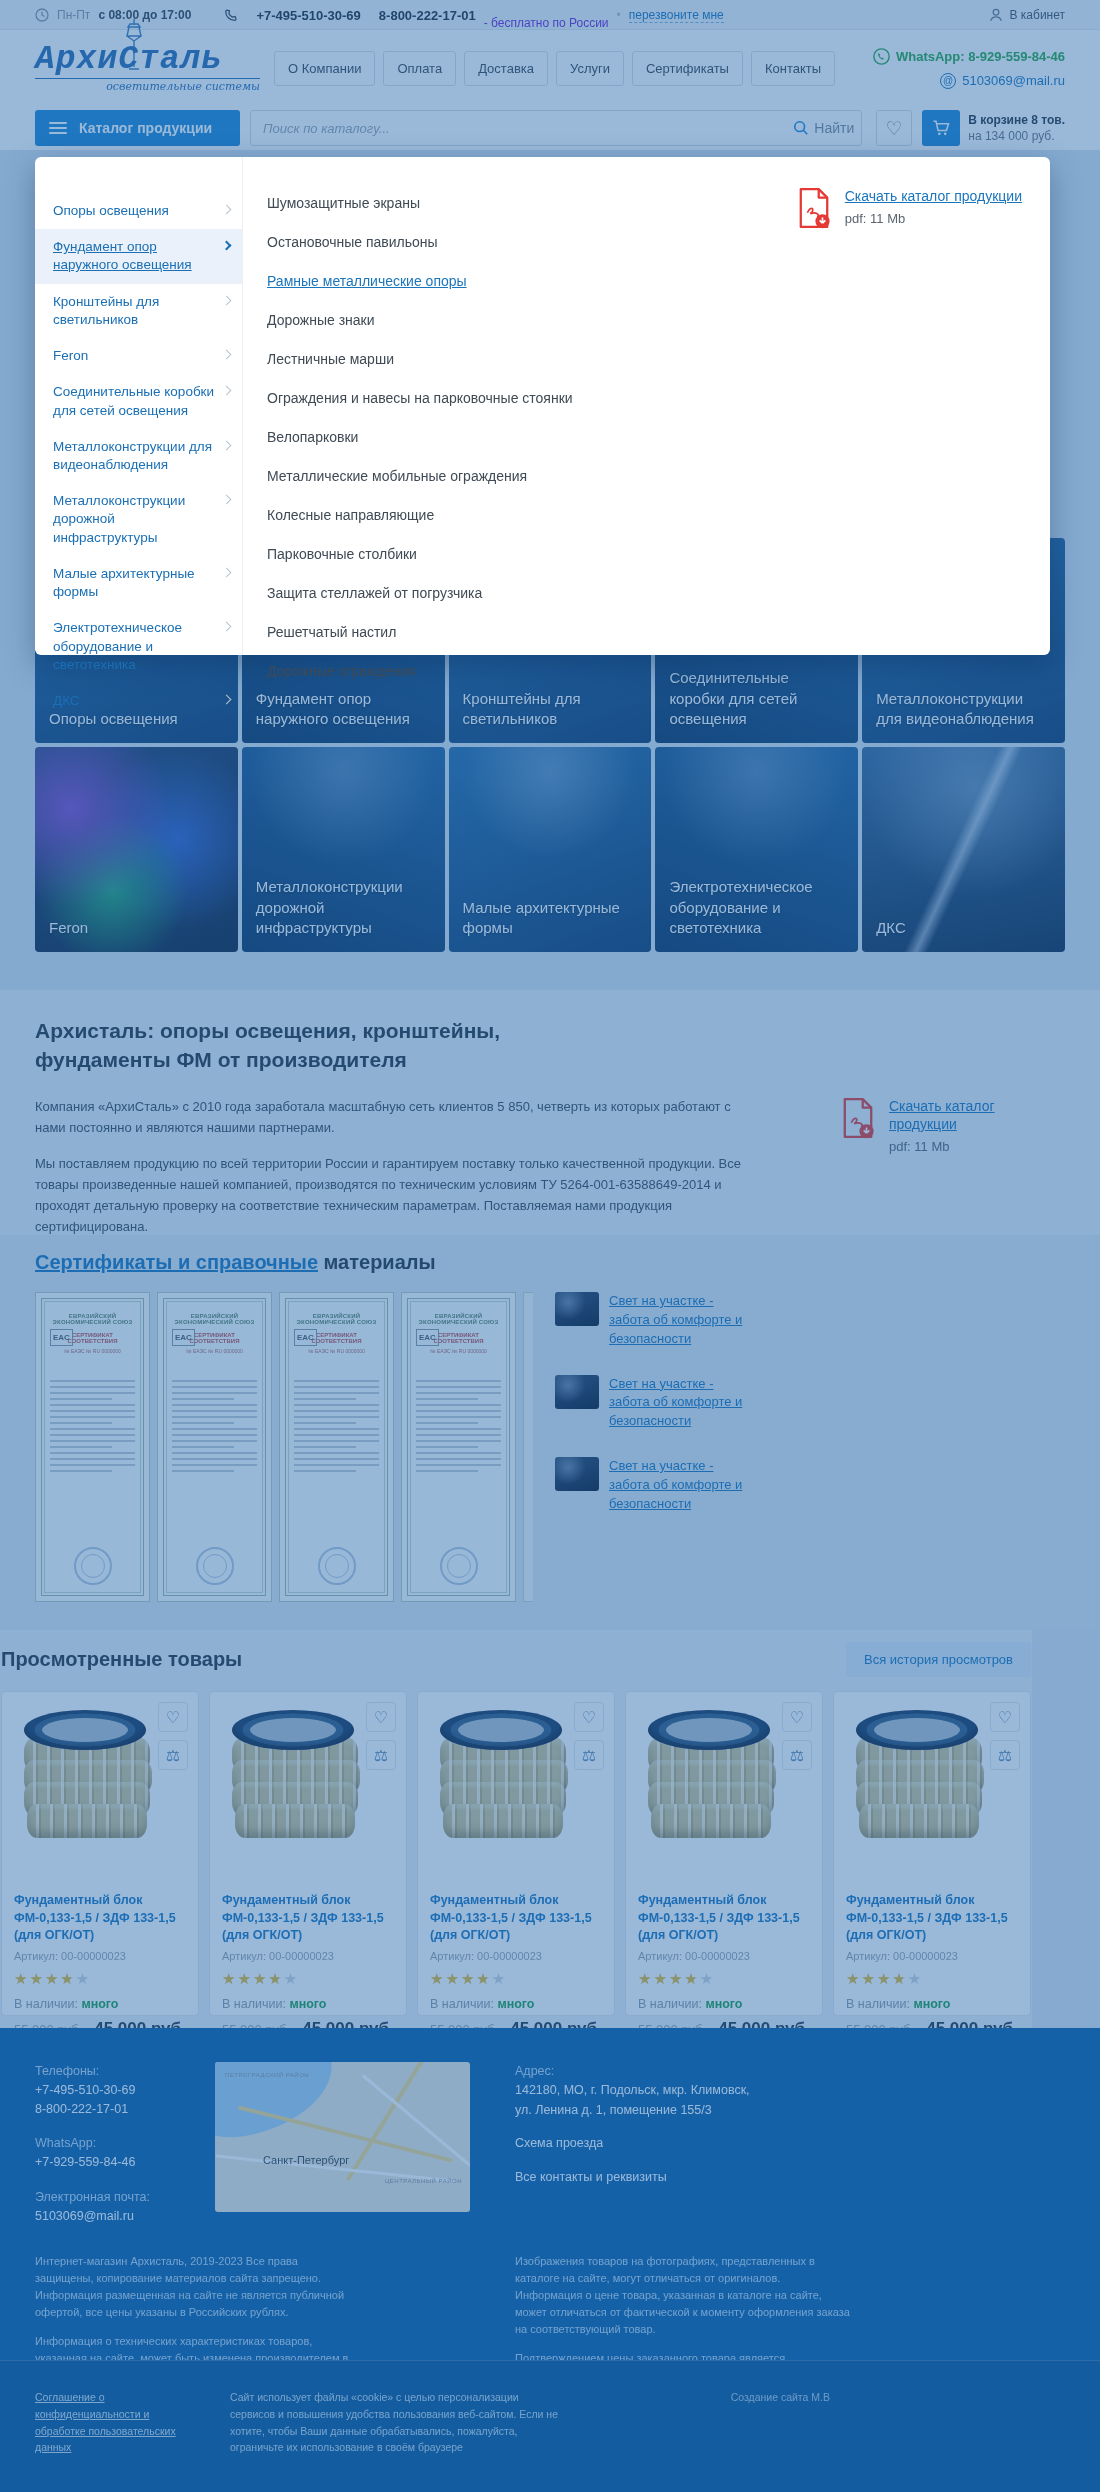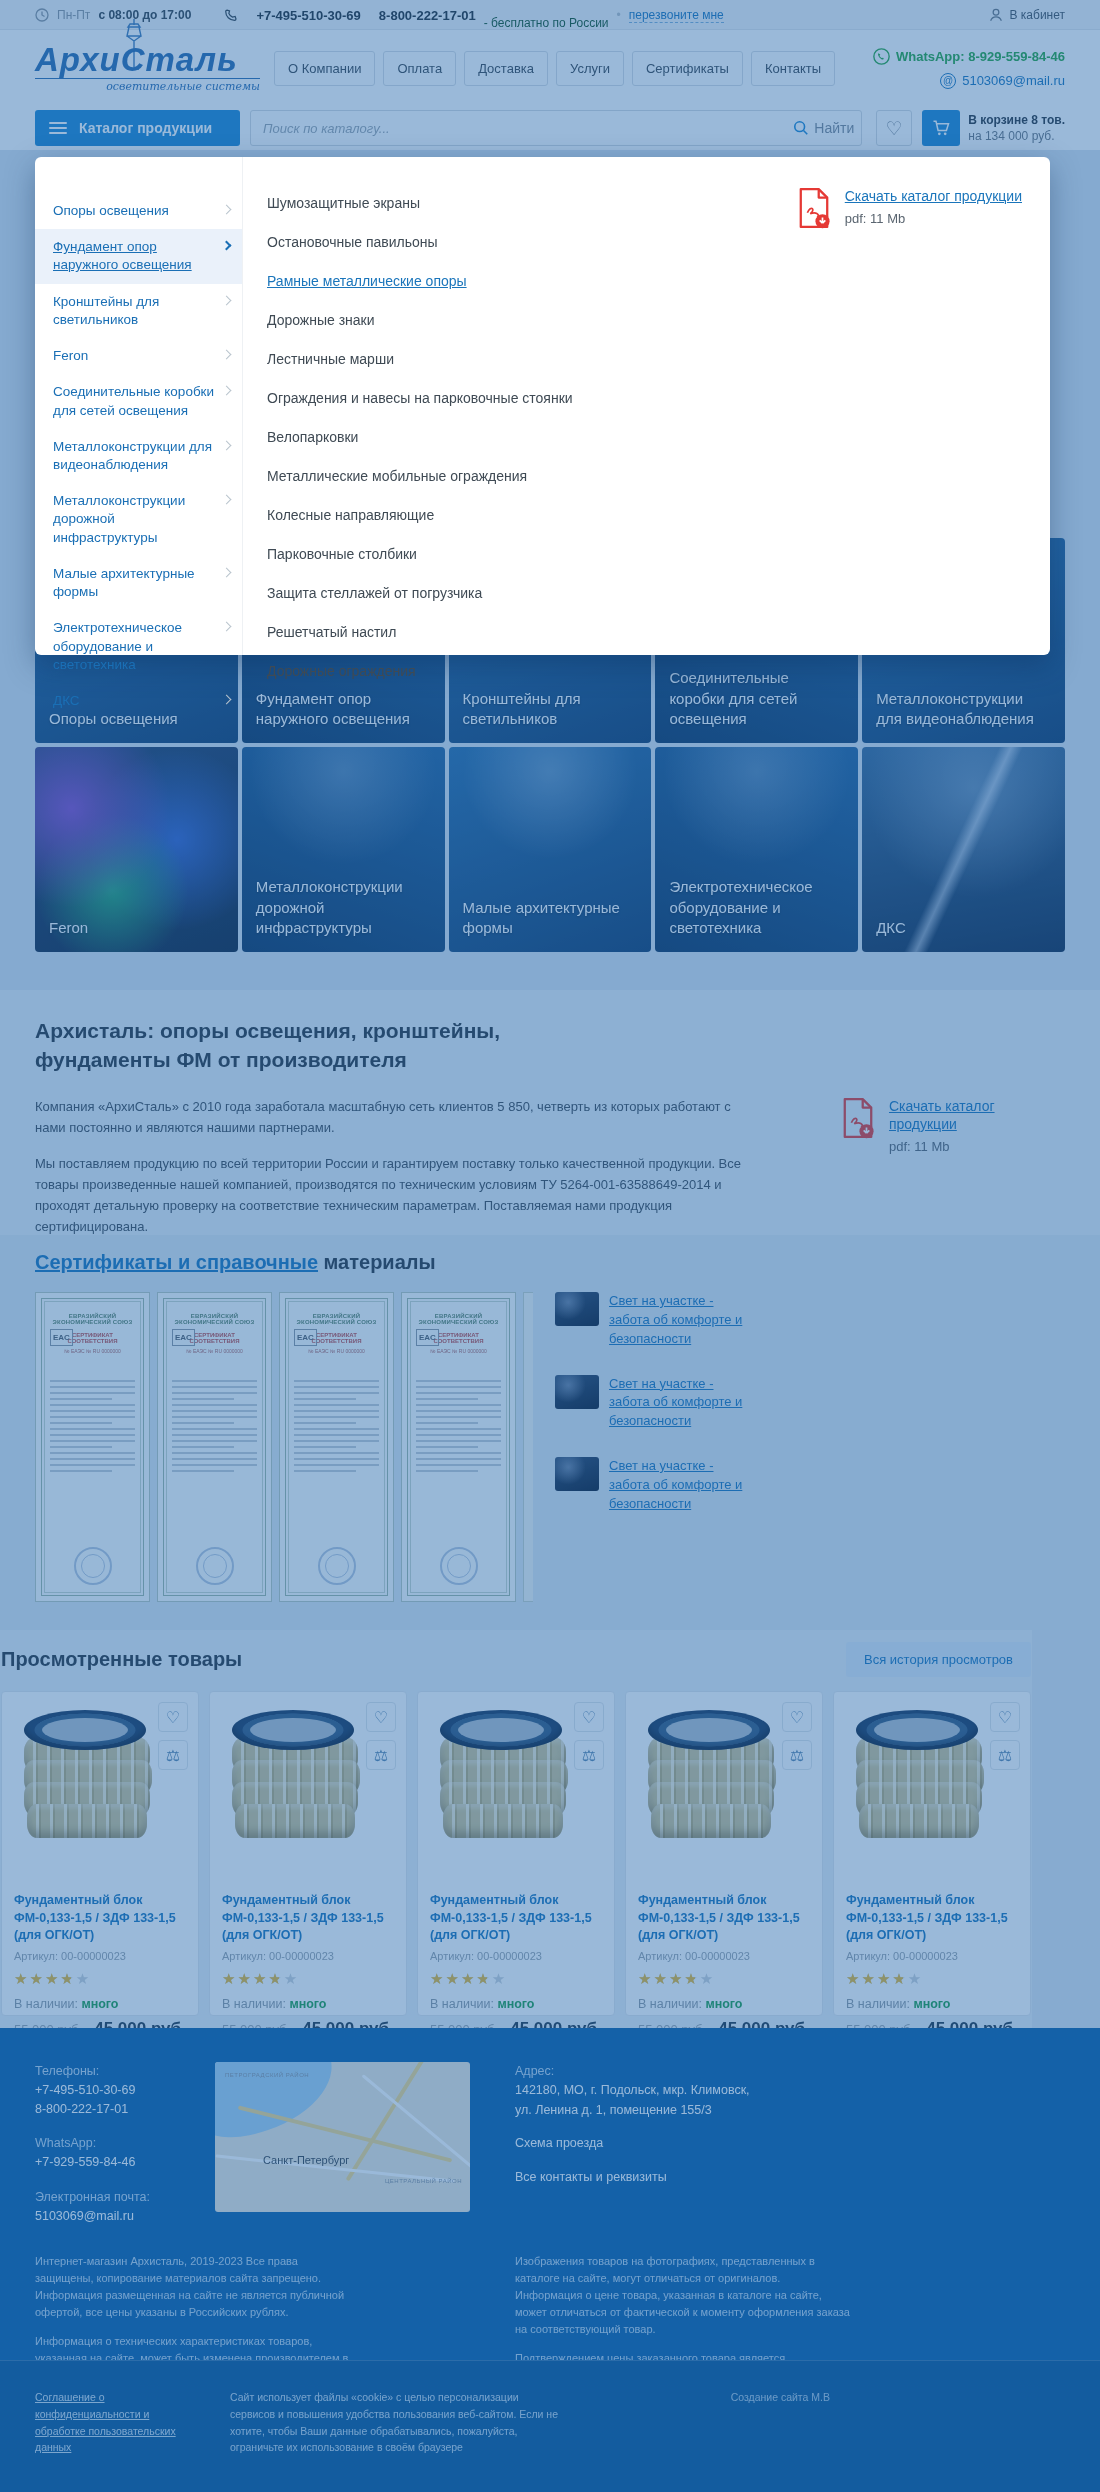--- a/index.html
+++ b/index.html
@@ -10,30 +10,30 @@
   
   .inner { position:relative; width:1030px; margin:0 auto; }
   a { text-decoration:none; }
 
   
   #topbar { position:absolute; top:0; left:0; width:1100px; height:30px; background:#f2f4f6; border-bottom:1px solid #e2e6ea; font-size:12px; color:#6b7680; }
   #topbar .inner { height:30px; display:flex; align-items:center; gap:8px; }
   .tb-time-label { color:#8a949d; }
   .tb-time-value { color:#33404a; font-weight:bold; }
   .tb-phone { color:#222e38; font-weight:bold; font-size:13px; margin-left:10px; }
-  .tb-note { color:#14532d;margin-top:16px; }
+  .tb-note { color:#6d28d9;margin-top:16px; }
   .tb-callback { color:#1a75bb; border-bottom:1px dashed #7fb0d8; cursor:pointer; }
   .tb-dot { color:#b7c0c7; }
   .tb-cabinet { margin-left:auto; display:flex; align-items:center; gap:6px; color:#45525d; cursor:pointer; }
 
   
   #header { position:absolute; top:30px; left:0; width:1100px; height:76px; background:#ffffff; }
   #header .inner { height:76px; display:flex; align-items:center; }
   .logo { position:relative; width:225px; cursor:pointer; }
-  .logo-name { font-family:Liberation Sans, sans-serif; font-style:italic; font-weight:bold; font-size:33px; color:#2b6cb0; letter-spacing:1px; line-height:1; }
+  .logo-name { font-family:Liberation Mono, monospace; font-style:italic; font-weight:bold; font-size:33px; color:#2b6cb0; letter-spacing:1px; line-height:1; }
   .logo-tag { font-family:"DejaVu Serif","Liberation Serif",serif; font-style:italic; font-size:11px; color:#2b6cb0; text-align:right; border-top:1px solid #2b6cb0; margin-top:2px; padding-top:1px; }
   .logo-lamp { position:absolute; left:86px; top:-26px; opacity:.9; }
   .mainnav { display:flex; gap:8px; margin-left:14px; }
   .mainnav a { display:block; border:1px solid #d7dde3; border-radius:3px; padding:9px 13px; font-size:13px; color:#3c4852; background:#fff; }
   .hdr-contacts { margin-left:auto; text-align:right; font-size:13px; }
   .hdr-wa { color:#28a745; font-weight:bold; display:flex; align-items:center; gap:6px; justify-content:flex-start; }
   .hdr-mail { margin-top:8px; color:#1a75bb; display:flex; align-items:center; gap:6px; justify-content:flex-end; }
   .at-circle { display:inline-flex; width:16px; height:16px; border:1px solid #1a75bb; border-radius:50%; align-items:center; justify-content:center; font-size:10px; color:#1a75bb; }
 
   

